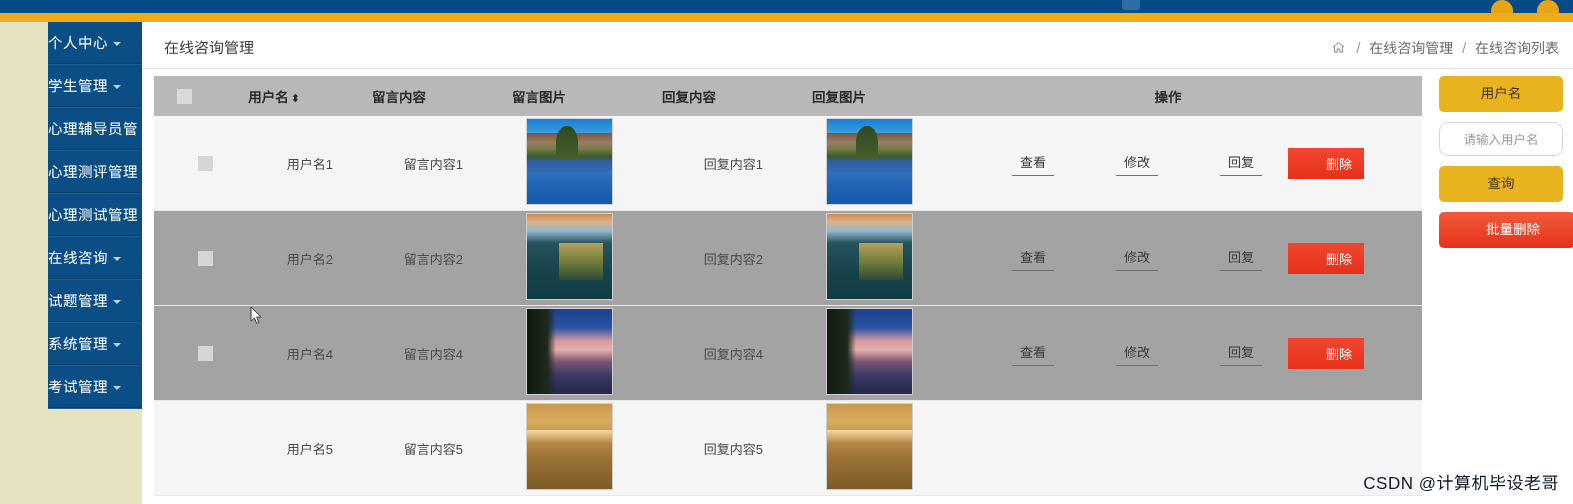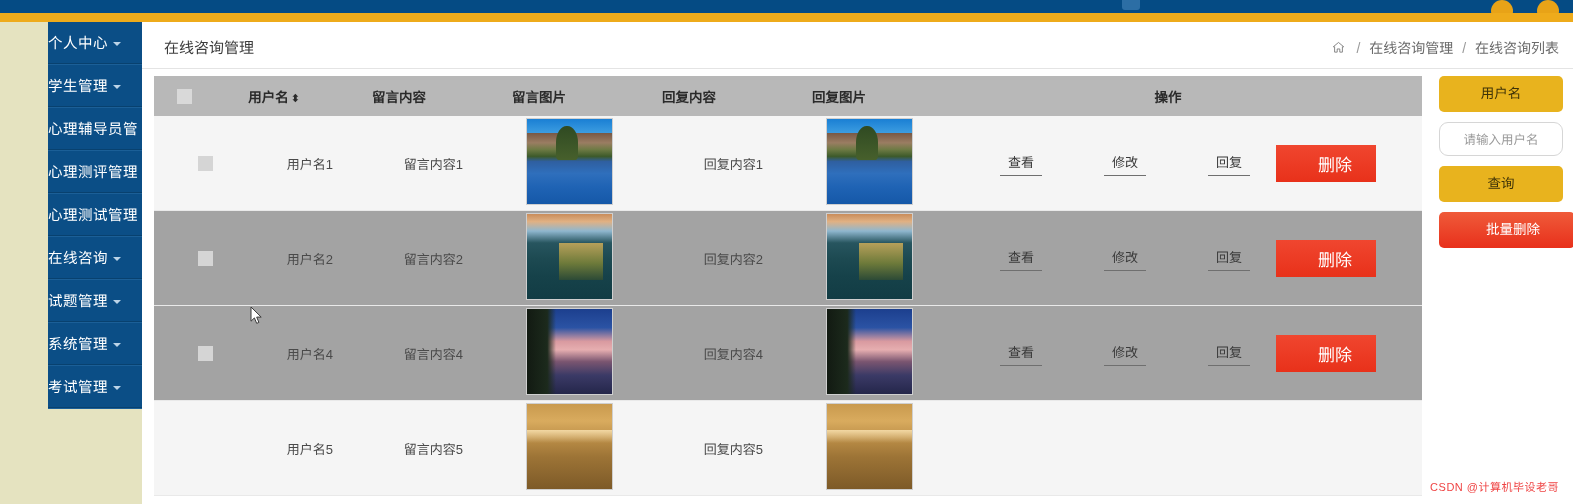--- a/index.html
+++ b/index.html
@@ -87,41 +87,41 @@
       background:linear-gradient(to bottom,rgba(255,235,190,.75),rgba(255,235,190,0));}
 
   
   .acts{display:flex;align-items:center;justify-content:center;gap:22px;}
   .lnk{
     font-size:13px;color:#3a3a3a;cursor:pointer;padding:2px 8px 4px;
     border-bottom:1px solid #6f6f6f;
     margin-left:40px;
   }
   .btn-del{
-    display:inline-block;min-width:52px;padding:6px 24px;margin-left:4px;
+    display:inline-block;min-width:52px;padding:6px 12px;margin-left:4px;
     background:linear-gradient(to bottom,#f0462f,#e8311a);
-    color:#ffffff;font-size:17px;cursor:pointer;border:none;
+    color:#ffffff;font-size:13px;cursor:pointer;border:none;
   }
 
   
   .rightpanel{position:absolute;left:1297px;top:54px;width:124px;}
   .rp-btn{
     display:block;width:124px;height:36px;line-height:36px;text-align:center;
     font-size:13.5px;border-radius:5px;cursor:pointer;margin-bottom:10px;color:#ffffff;
   }
   .rp-btn.gold{background:#e8b31e;color:#3d3208;}
   .rp-btn.red{background:linear-gradient(to bottom,#ef5b3a,#e8301b);padding-left:12px;}
   .rp-input{
     display:block;width:124px;height:34px;line-height:34px;text-align:center;
     font-size:12.5px;color:#9a9a9a;background:#ffffff;border:1px solid #d6d6d6;
     border-radius:9px;margin-bottom:10px;box-sizing:border-box;cursor:text;
   }
 
   
-  .watermark{position:absolute;right:14px;bottom:10px;font-size:11px;color:#ef4444;letter-spacing:.5px;user-select:none;}
+  .watermark{position:absolute;right:14px;bottom:10px;font-size:17px;color:#0f172a;letter-spacing:.5px;user-select:none;}
   .cursor{position:absolute;left:250px;top:306px;width:13px;height:19px;pointer-events:none;}
 </style>
 </head>
 <body>
 
 <div class="page">
 
   <div class="topbar">
     <div class="topbar-sq"></div>
     <div class="topbar-dot d1"></div>

